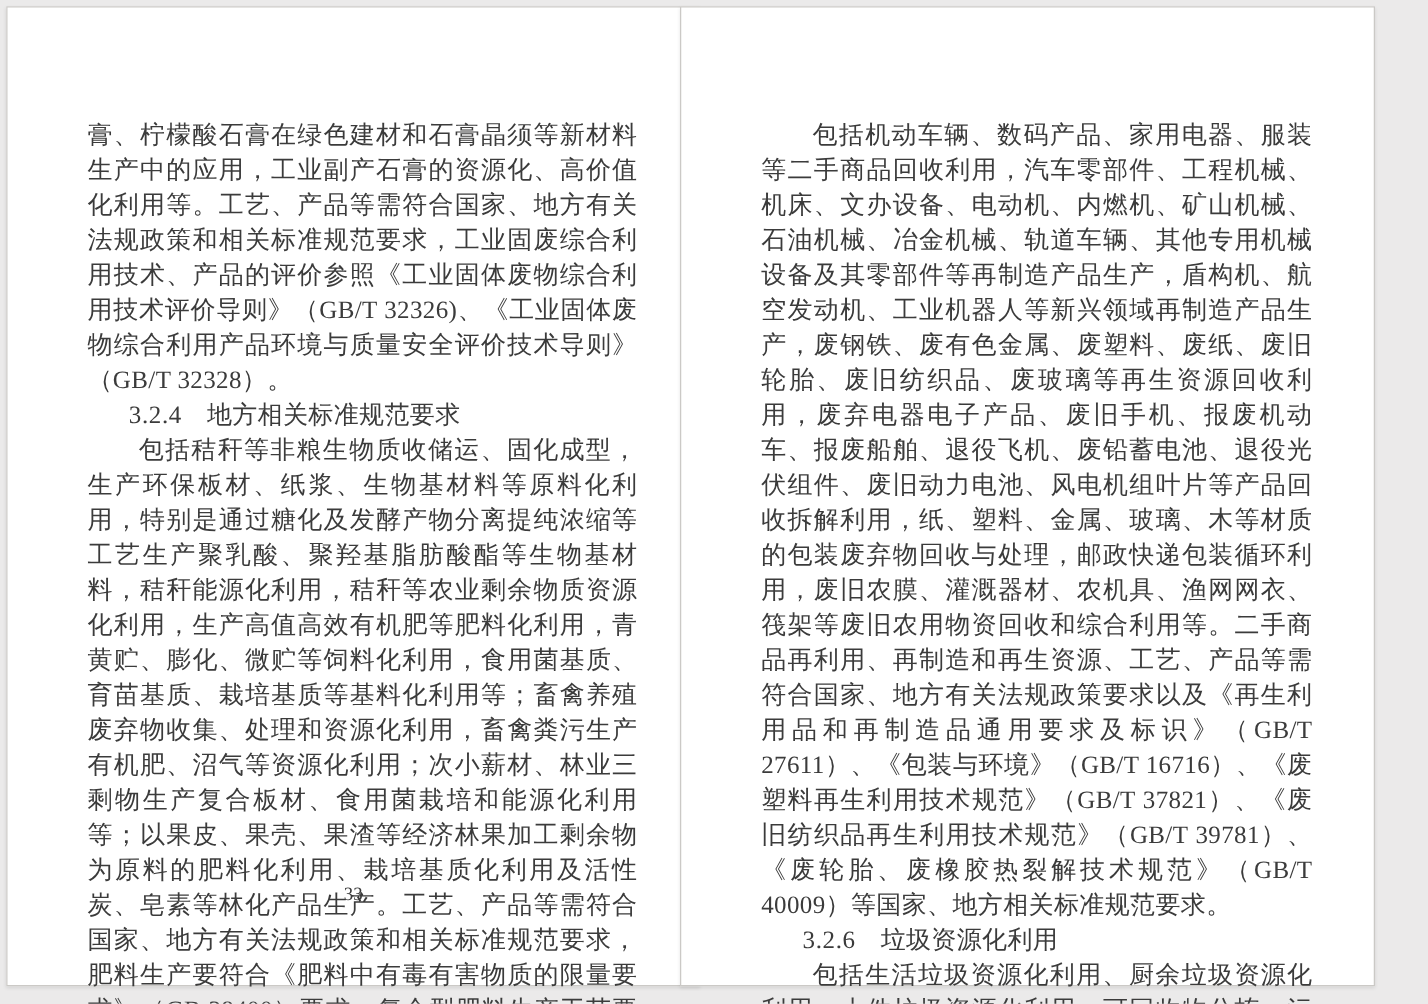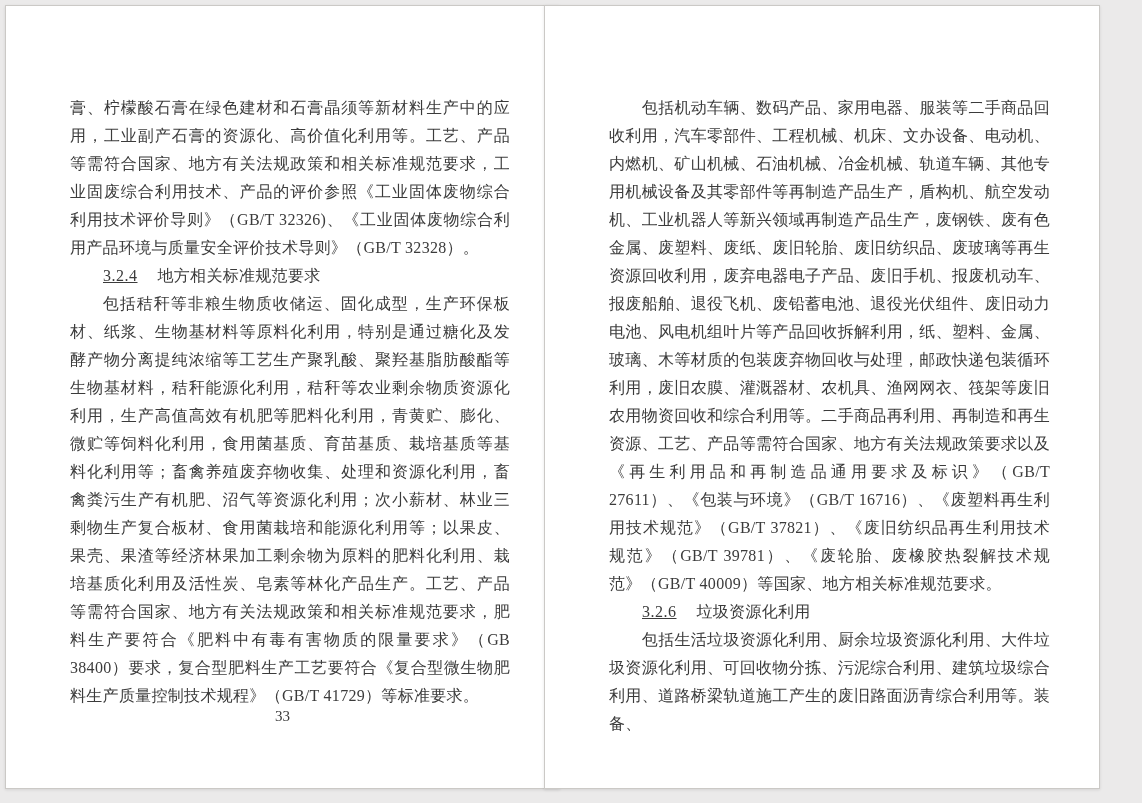--- a/index.html
+++ b/index.html
@@ -31,39 +31,38 @@
   .page-right { left: 544px; width: 556px; }
 
   .page-body {
     position: absolute;
     top: 88px;
     left: 64px;
     right: 49px;
   }
   .para, .heading {
     margin: 0;
-    font-size: 16px;
+    font-size: 20px;
     line-height: 28px;
     color: #3b3b3b;
     letter-spacing: 0.3px;
   }
   .para {
     text-align: justify;
     text-justify: inter-character;
   }
   .para.indent {
     text-indent: 2.05em;
   }
   .heading {
     padding-left: 33px;
   }
   .heading .hnum {
     margin-right: 20px;
     letter-spacing: 0.5px;
-    text-decoration: underline;
   }
   .page-number {
     position: absolute;
     top: 702px;
     left: 0;
     right: 0;
     text-align: center;
     font-size: 15px;
     color: #3b3b3b;
   }

